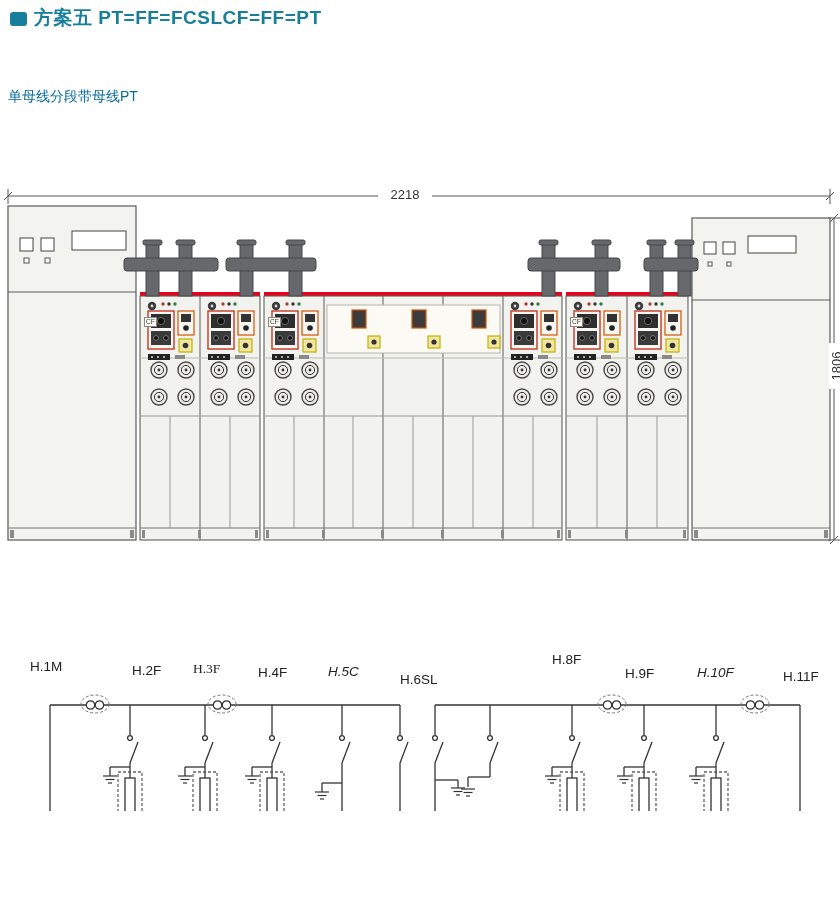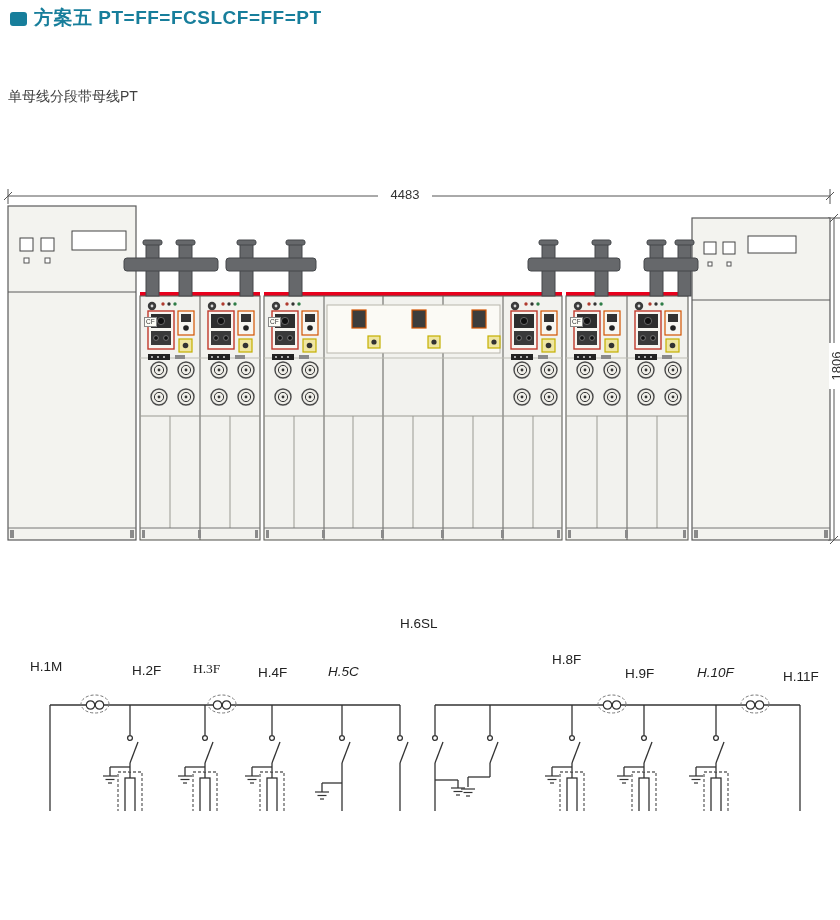--- a/index.html
+++ b/index.html
@@ -1,20 +1,20 @@
 <!DOCTYPE html>
 <html><head>
 <meta charset="utf-8">
 <style>
   html,body{margin:0;padding:0;background:#fff;}
   .canvas{position:relative;width:840px;height:811px;background:#ffffff;overflow:hidden;
           font-family:"Liberation Sans",sans-serif;}
   .brand-icon{position:absolute;left:10px;top:12px;width:17px;height:14px;background:#177E9B;border-radius:3px;}
   .page-title{position:absolute;left:34px;top:5px;font-size:19px;font-weight:600;color:#177E9B;letter-spacing:.5px;white-space:nowrap;}
-  .subtitle{position:absolute;left:8px;top:88px;font-size:14px;color:#404040;white-space:nowrap;}
+  .subtitle{position:absolute;left:8px;top:88px;font-size:14px;color:#0369a1;white-space:nowrap;}
   .dim{position:absolute;font-size:13px;color:#333;background:#fff;text-align:center;line-height:15px;}
   .dim-w{left:378px;top:187px;width:54px;height:16px;}
   .dim-h{left:814px;top:358px;width:46px;height:16px;transform:rotate(-90deg);}
   .lbl{position:absolute;font-size:13.5px;color:#222;white-space:nowrap;}
   .vt{position:absolute;width:14px;height:14px;font-size:9px;font-weight:bold;color:#222;text-align:center;line-height:14px;}
   .tag{position:absolute;font-size:6.5px;line-height:8px;color:#333;background:#fdfdf6;border:1px solid #888;padding:0 1px;}
   svg{position:absolute;left:0;top:0;}
 </style>
 </head>
 <body>
@@ -312,33 +312,33 @@
       <rect x="796" y="860" width="8" height="14" fill="#fff"></rect>
       <line x1="800" y1="874" x2="800" y2="880"></line>
       <use href="#gnd" x="800" y="884"></use>
     </g>
   </svg>
 
   <span class="brand-icon"></span>
   <div class="page-title">方案五 PT=FF=FCSLCF=FF=PT</div>
   <div class="subtitle">单母线分段带母线PT</div>
 
-  <div class="dim dim-w">4483</div>
+  <div class="dim dim-w">2218</div>
   <div class="dim dim-h">1806</div>
 
   <span class="tag" style="left:144px;top:317px;">CF</span>
   <span class="tag" style="left:268px;top:317px;">CF</span>
   <span class="tag" style="left:570px;top:317px;">CF</span>
 
   <div class="lbl" style="left:30px;top:659px;">H.1M</div>
   <div class="lbl" style="left:132px;top:663px;text-align:right;">H.2F</div>
   <div class="lbl" style="left:193px;top:661px;font-family:Liberation Serif, serif;">H.3F</div>
   <div class="lbl" style="left:258px;top:665px;">H.4F</div>
   <div class="lbl" style="left:328px;top:664px;font-style:italic;">H.5C</div>
-  <div class="lbl" style="left:400px;top:616px;text-align:right;">H.6SL</div>
+  <div class="lbl" style="left:400px;top:672px;text-align:right;">H.6SL</div>
   <div class="lbl" style="left:552px;top:652px;">H.8F</div>
   <div class="lbl" style="left:625px;top:666px;text-align:center;">H.9F</div>
   <div class="lbl" style="left:697px;top:665px;font-style:italic;">H.10F</div>
   <div class="lbl" style="left:783px;top:669px;">H.11F</div>
 
   <div class="vt" style="left:7px;top:839px;">V</div>
   <div class="vt" style="left:793px;top:841px;">V</div>
 
 </div>
 

